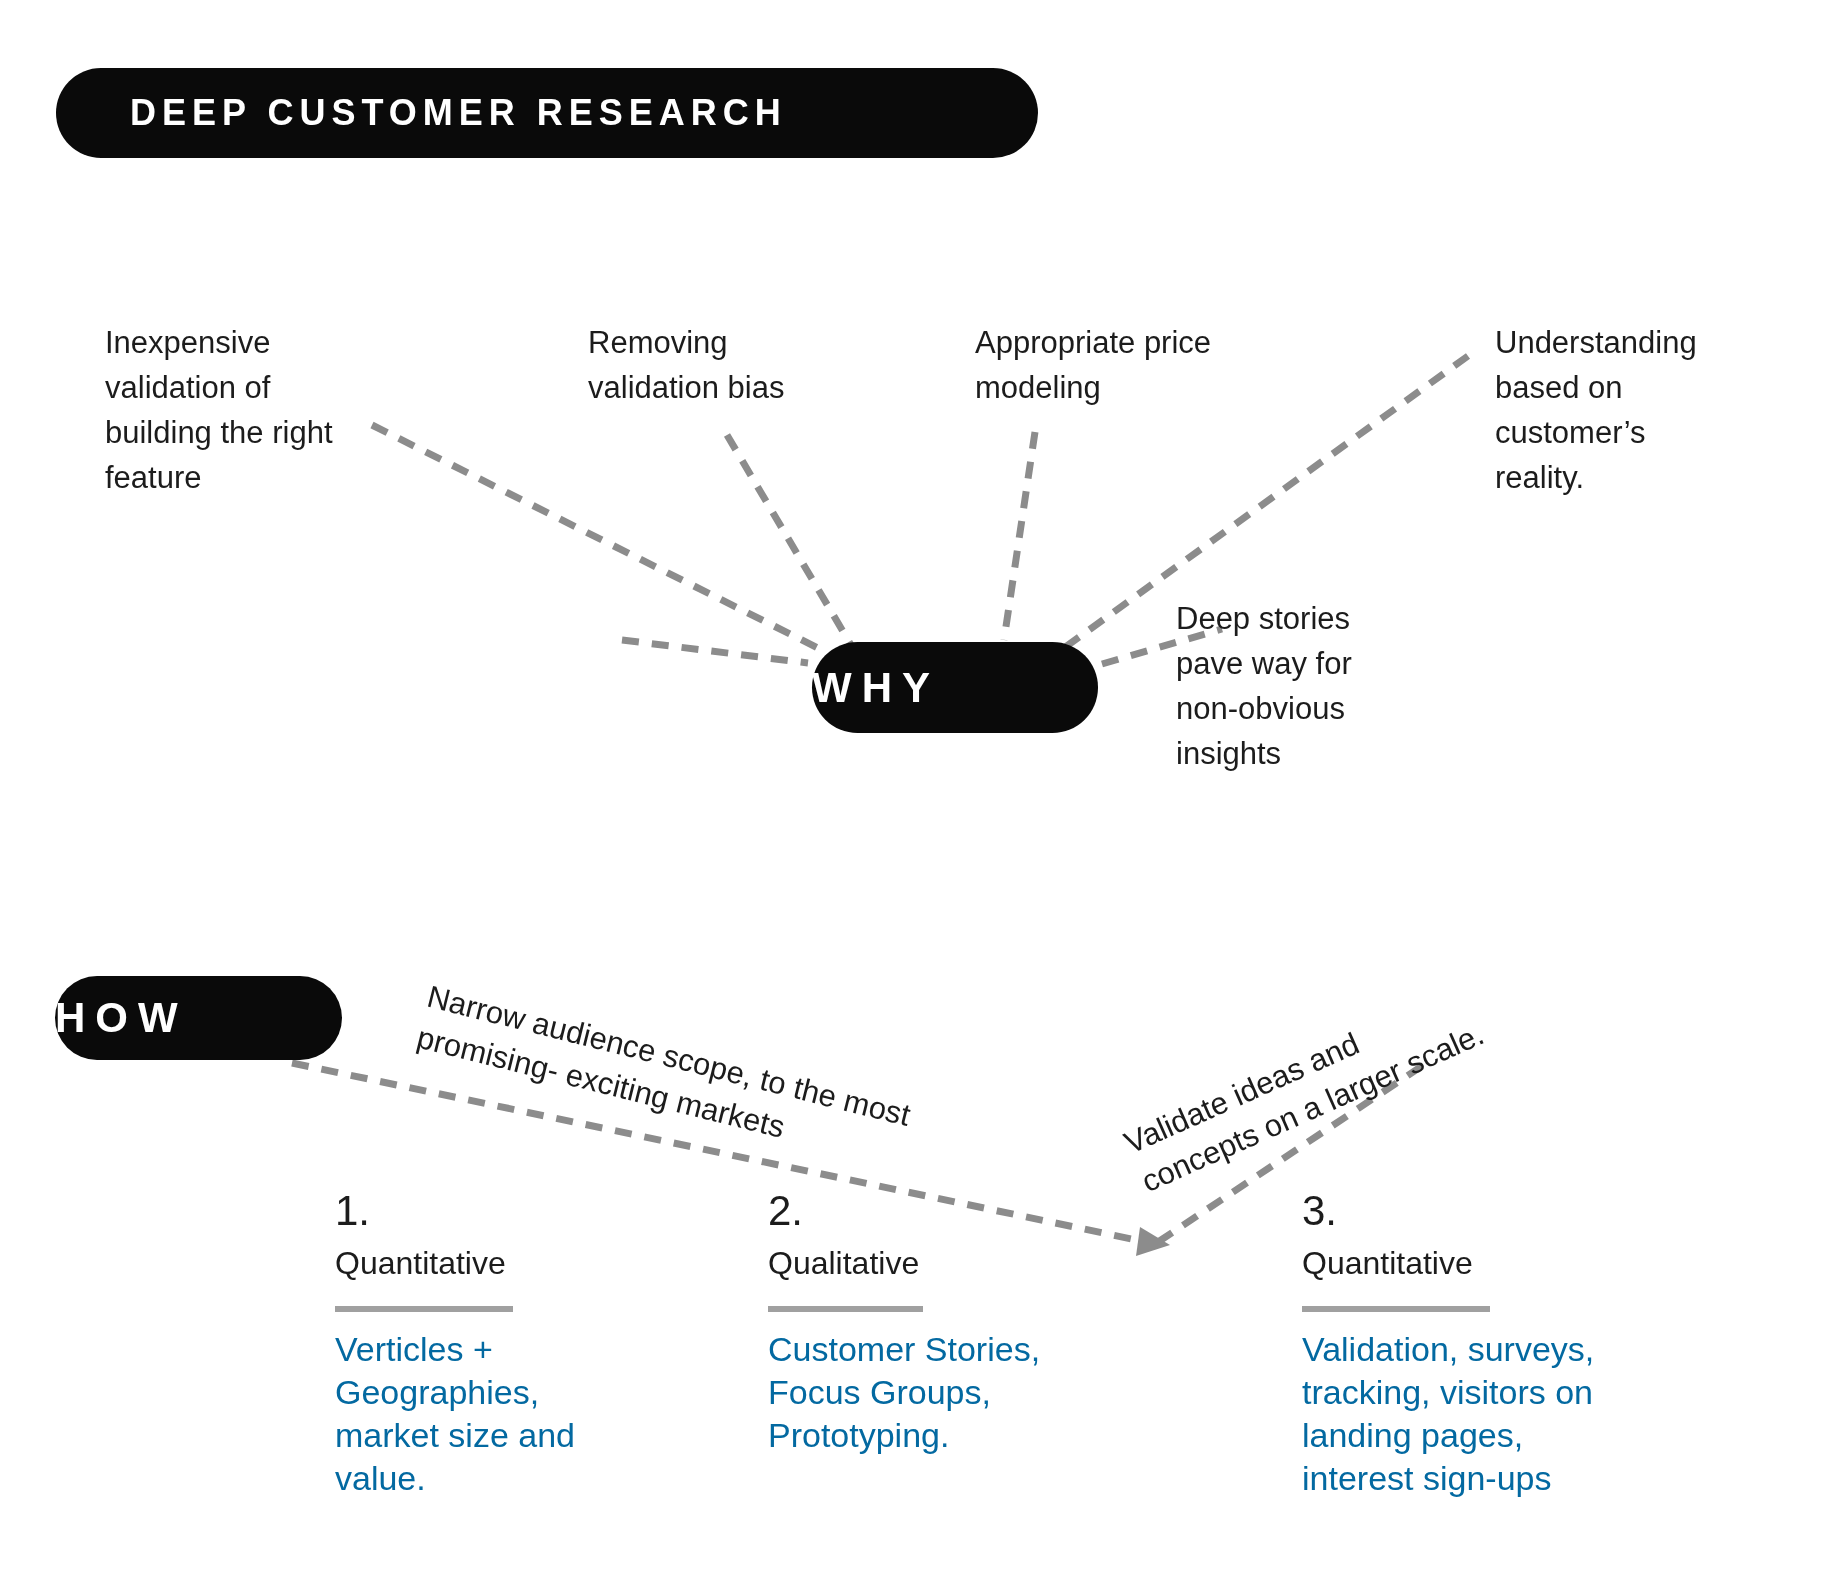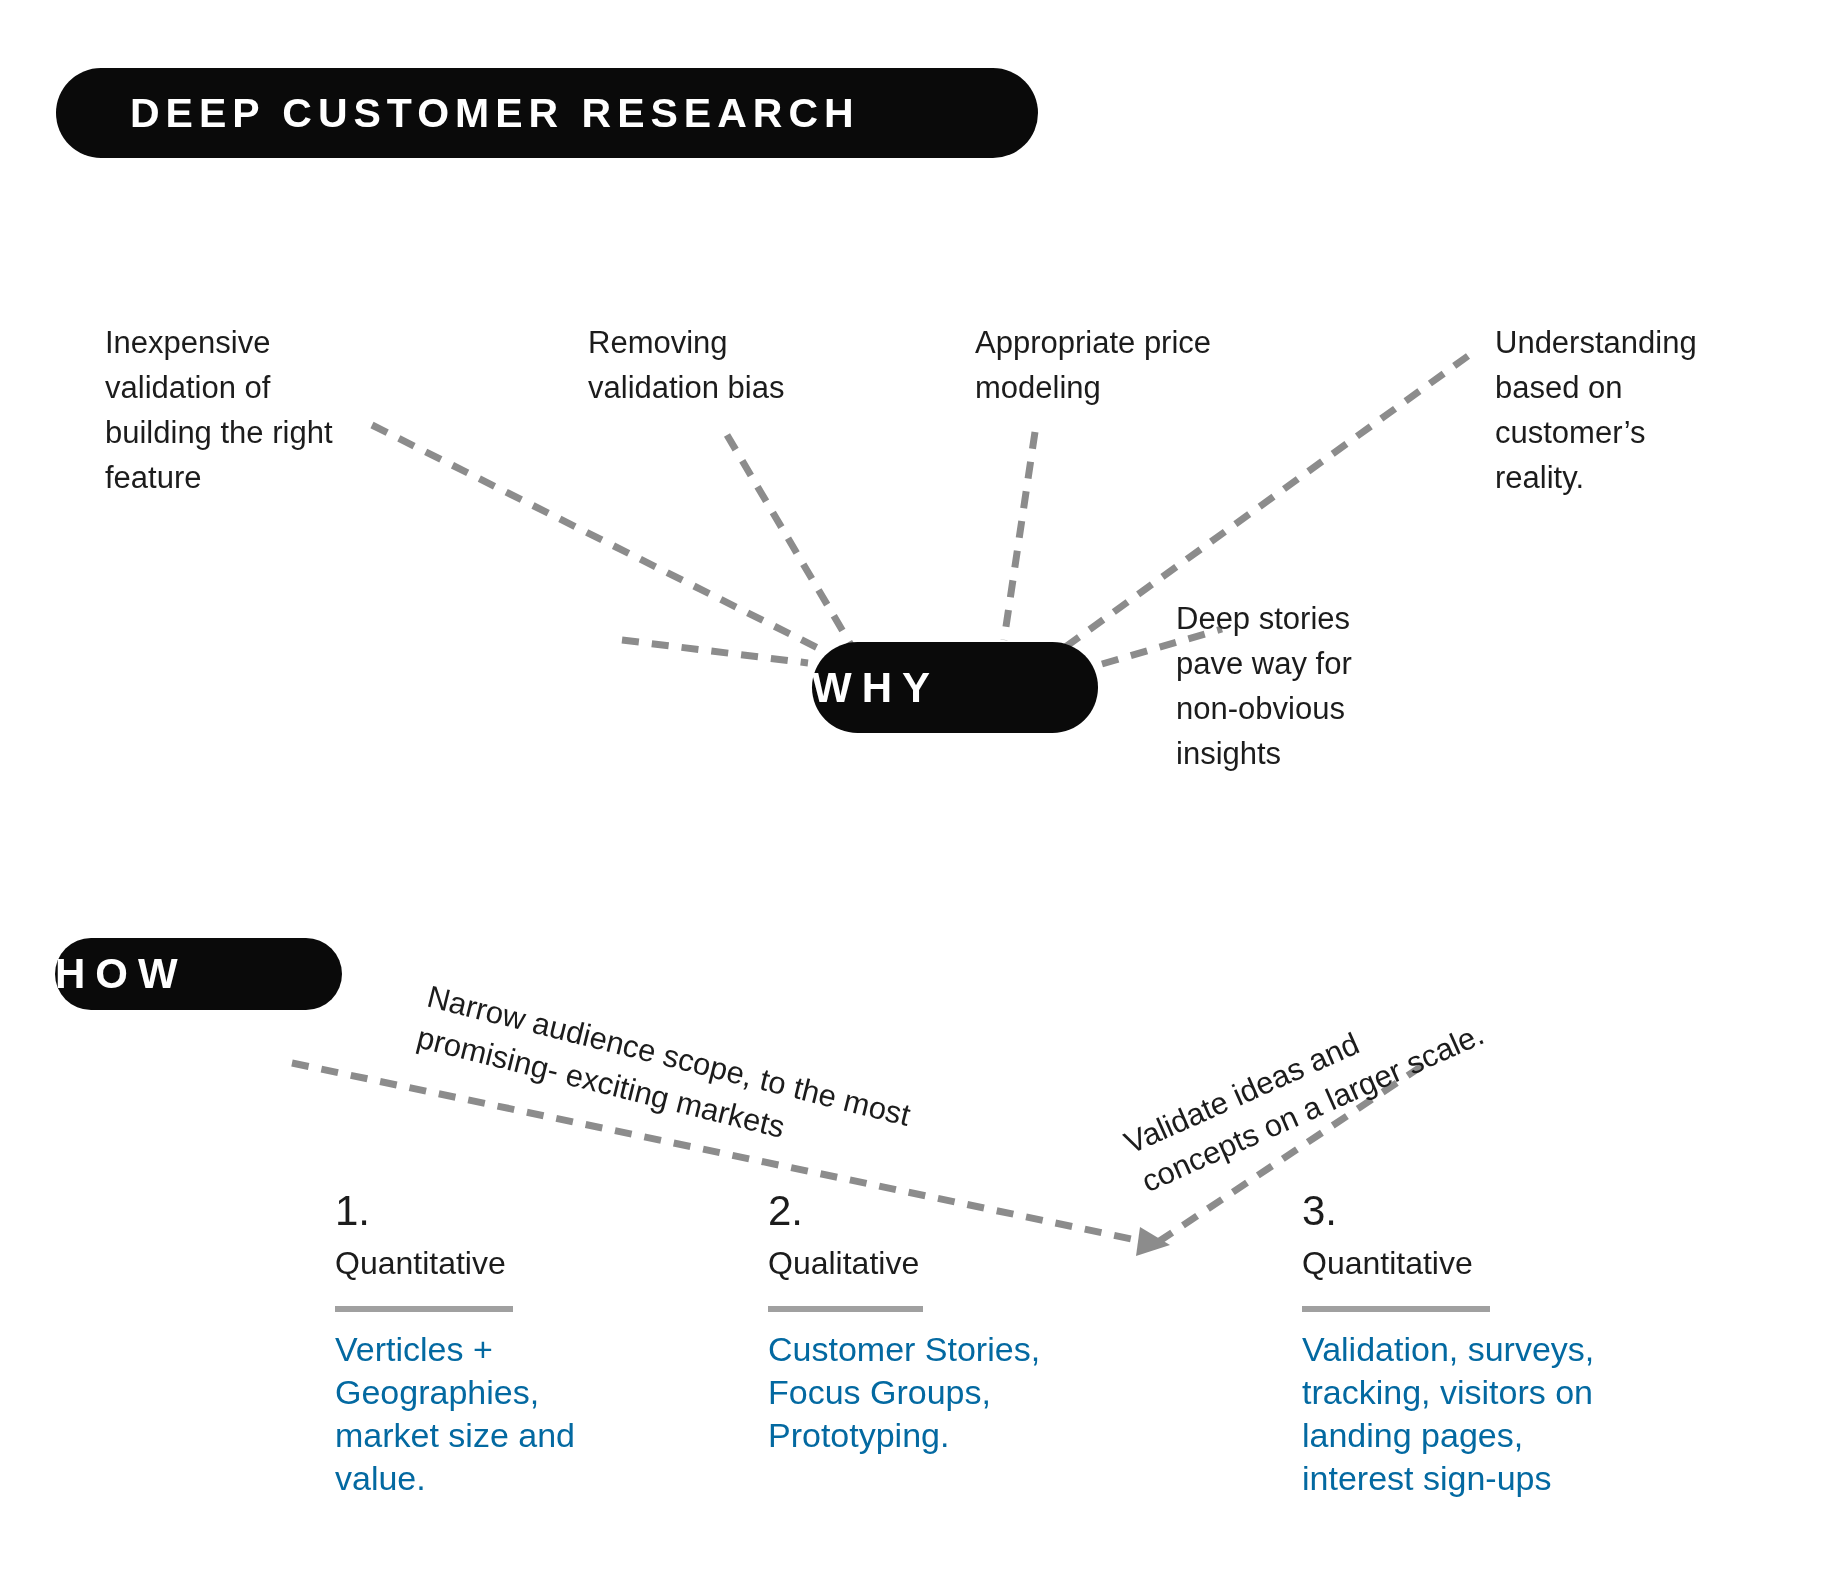--- a/index.html
+++ b/index.html
@@ -22,35 +22,35 @@
     color: #ffffff;
     display: flex;
     align-items: center;
     justify-content: flex-start;
     font-weight: 800;
     border-radius: 46px;
   }
   .pill.title-pill {
     left: 56px; top: 68px;
     width: 982px; height: 90px;
-    font-size: 41px;
+    font-size: 36px;
     letter-spacing: 6px;
     justify-content: flex-start;
     padding-left: 74px;
     box-sizing: border-box;
   }
   .pill.why-pill {
     left: 812px; top: 642px;
     width: 286px; height: 91px;
     font-size: 42px;
     letter-spacing: 10px;
   }
   .pill.how-pill {
-    left: 55px; top: 938px;
-    width: 287px; height: 72px;
+    left: 55px; top: 976px;
+    width: 287px; height: 84px;
     font-size: 42px;
     letter-spacing: 10px;
   }
   .reason {
     position: absolute;
     font-size: 31px;
     line-height: 45px;
     white-space: pre-line;
     color: #1c1c1c;
   }

